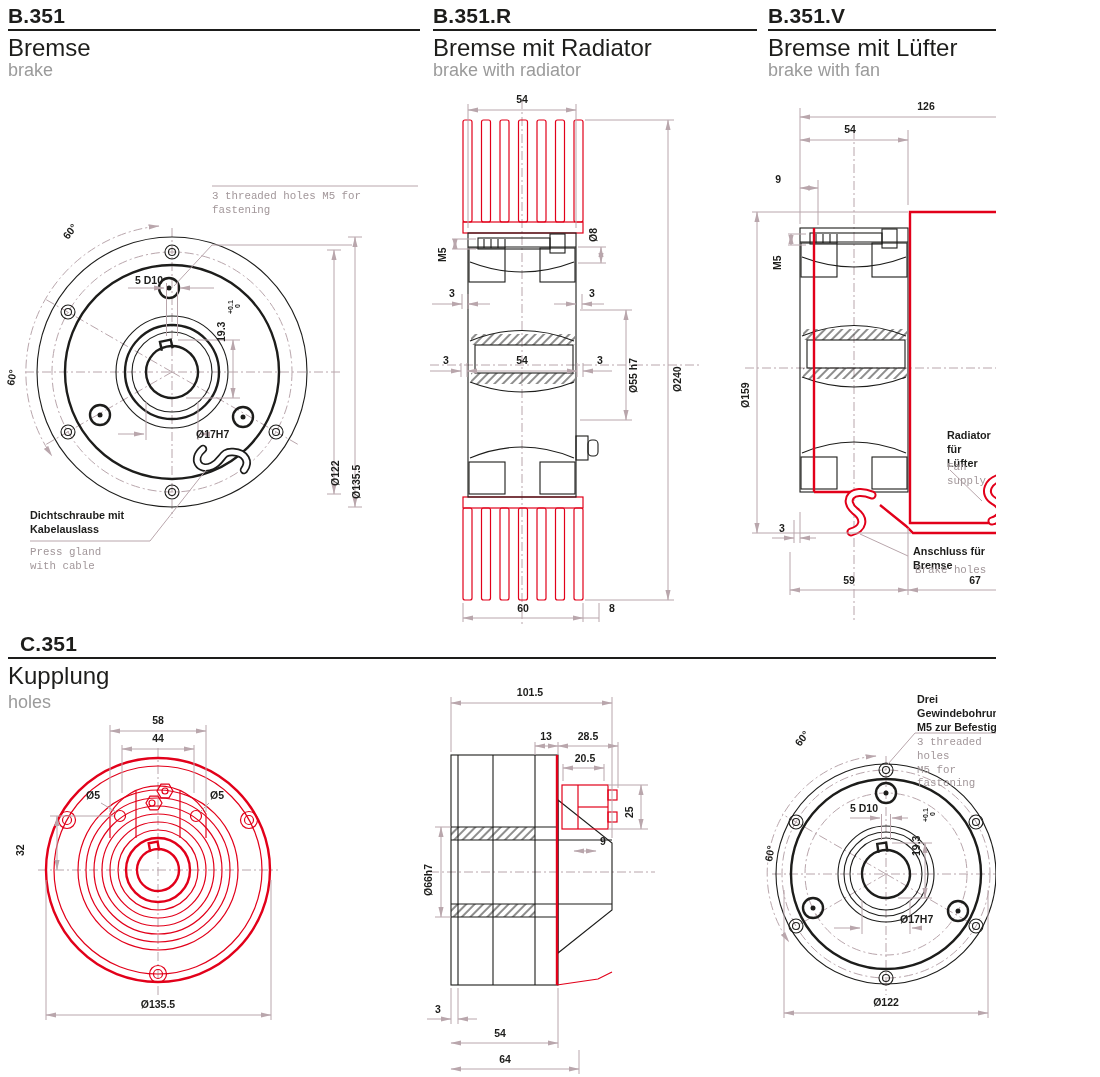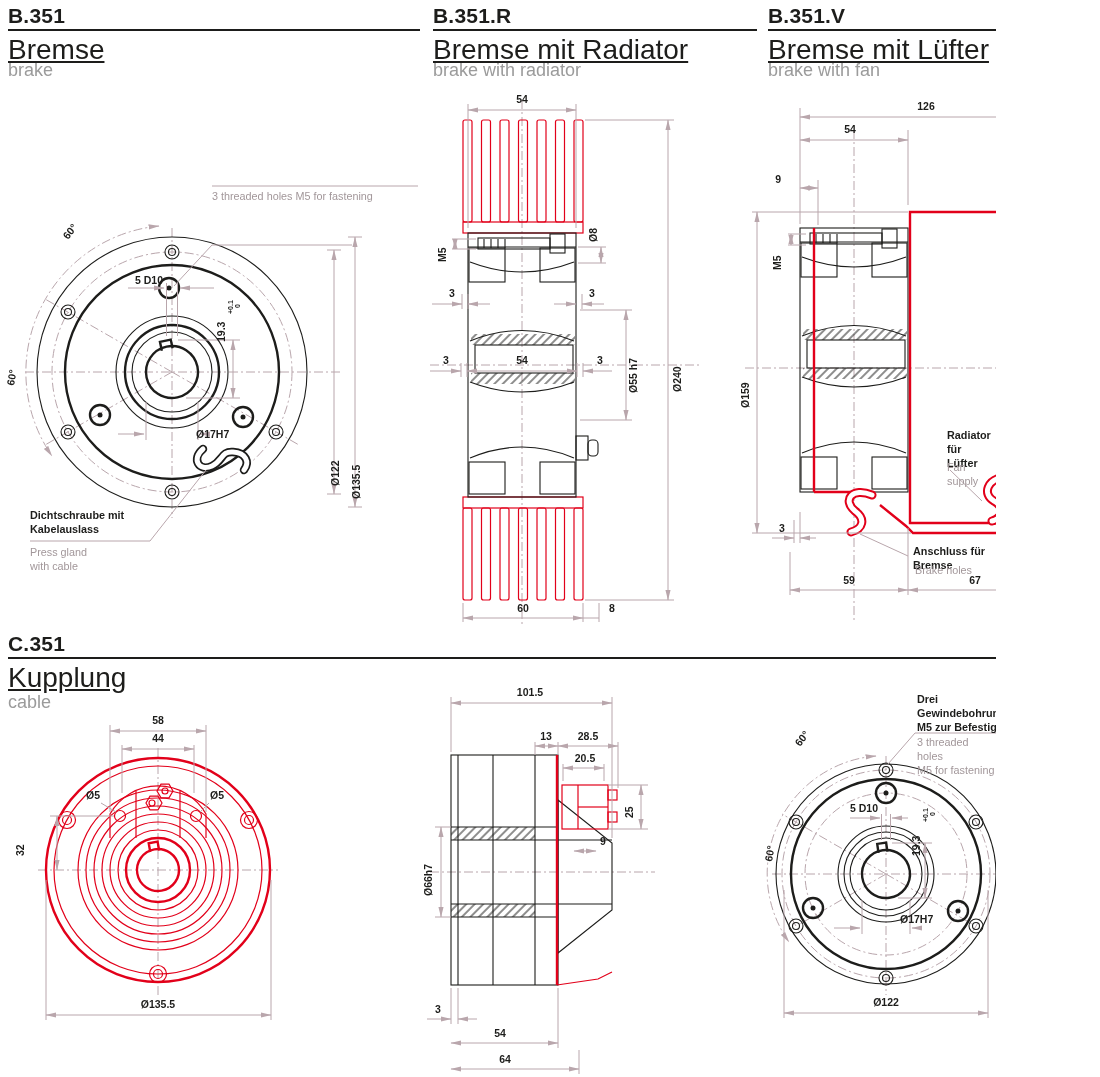--- a/index.html
+++ b/index.html
@@ -1,24 +1,24 @@
 <!DOCTYPE html>
 <html><head>
 <meta charset="utf-8">
 <style>
   html,body{margin:0;padding:0;background:#fff;}
   #page{position:relative;width:996px;height:1077px;background:#fff;overflow:hidden;
         font-family:"Liberation Sans",sans-serif;color:#1d1d1b;}
   .ab{position:absolute;}
   .code{font-size:21px;font-weight:bold;letter-spacing:.2px;}
   .rule{background:#1d1d1b;height:2.2px;}
-  .name-de{font-size:28px;color:#1d1d1b;text-decoration:underline;}
+  .name-de{font-size:24px;color:#1d1d1b;}
   .name-en{font-size:18px;color:#9b9b9b;}
   .ann-de{font-size:10.8px;font-weight:bold;line-height:13.8px;white-space:pre-line;color:#1d1d1b;}
-  .ann-en{font-size:10.8px;line-height:13.8px;white-space:pre-line;color:#a2979a;}
+  .ann-en{font-size:10.8px;line-height:13.8px;white-space:pre-line;color:#a2979a;font-family:Liberation Mono, monospace;}
   .it{font-style:italic;}
   svg{overflow:visible;}
   .k{stroke:#1d1d1b;fill:none;stroke-width:1.1px;}
   .K{stroke:#1d1d1b;fill:none;stroke-width:2.4px;}
   .r{stroke:#e2001a;fill:none;stroke-width:1.2px;}
   .R{stroke:#e2001a;fill:none;stroke-width:2.4px;}
   .d{stroke:#b9a6ac;fill:none;stroke-width:1px;}
   .dd{stroke:#b9a6ac;fill:none;stroke-width:1px;stroke-dasharray:9 3 2 3;}
   .dt{font:bold 10.5px "Liberation Sans",sans-serif;fill:#1d1d1b;}
   .dts{font:bold 7px "Liberation Sans",sans-serif;fill:#1d1d1b;}
@@ -50,24 +50,24 @@
   <div class="ab code" style="left:433px;top:4px">B.351.R</div>
   <div class="ab rule" style="left:433px;top:29px;width:324px"></div>
   <div class="ab name-de" style="left:433px;top:34px">Bremse mit Radiator</div>
   <div class="ab name-en" style="left:433px;top:60px">brake with radiator</div>
 
   <div class="ab code" style="left:768px;top:4px">B.351.V</div>
   <div class="ab rule" style="left:768px;top:29px;width:325px"></div>
   <div class="ab name-de" style="left:768px;top:34px">Bremse mit Lüfter</div>
   <div class="ab name-en" style="left:768px;top:60px">brake with fan</div>
 
-  <div class="ab code" style="left:8px;top:632px">C.351</div>
+  <div class="ab code" style="left:20px;top:632px">C.351</div>
   <div class="ab rule" style="left:8px;top:657px;width:1077px"></div>
   <div class="ab name-de" style="left:8px;top:662px">Kupplung</div>
-  <div class="ab name-en" style="left:8px;top:692px">cable</div>
+  <div class="ab name-en" style="left:8px;top:692px">holes</div>
 
   <svg class="ab" style="left:0;top:95px" width="420" height="500" viewBox="0 95 420 500">
     <g>
       <line class="dd" x1="25" y1="372" x2="340" y2="372"></line>
       <line class="dd" x1="172" y1="228" x2="172" y2="518"></line>
       <line class="dd" x1="172" y1="372" x2="45" y2="299"></line>
       <line class="dd" x1="172" y1="372" x2="45" y2="445"></line>
       <line class="dd" x1="172" y1="372" x2="299" y2="445"></line>
     </g>
     <g>

